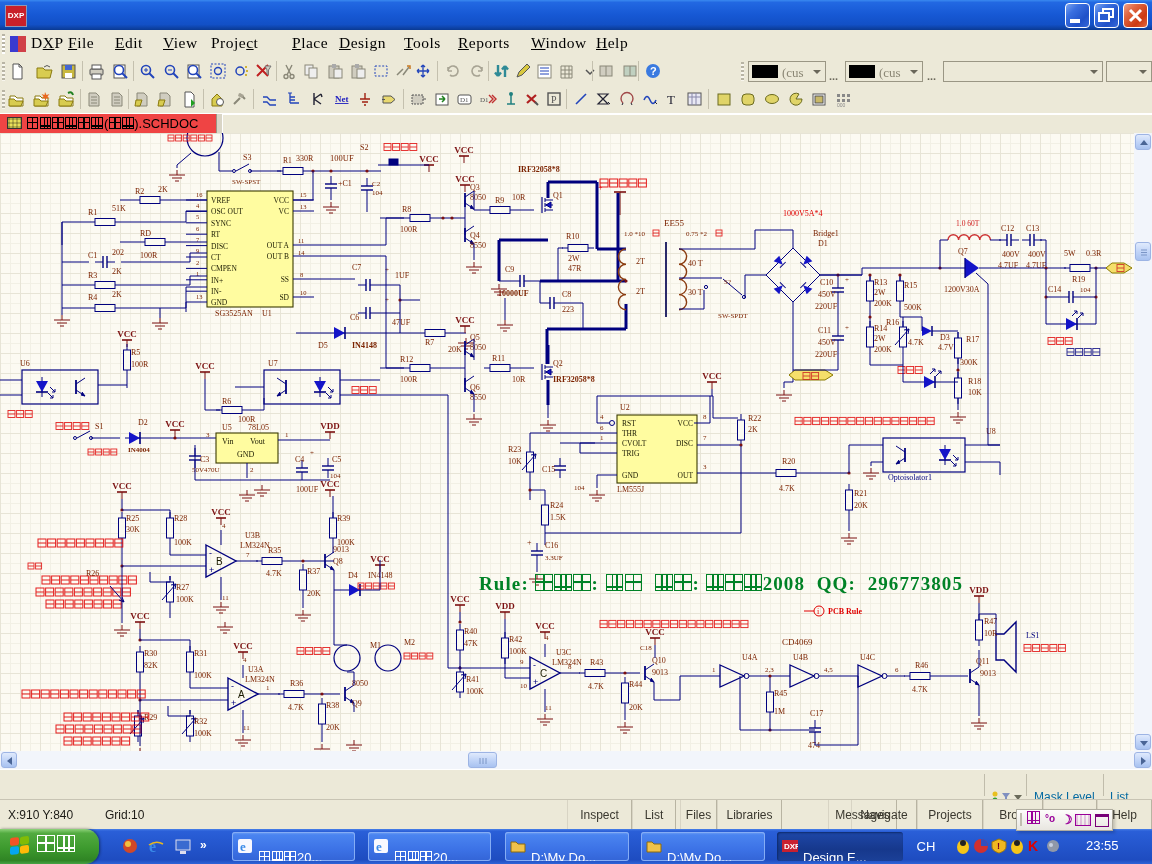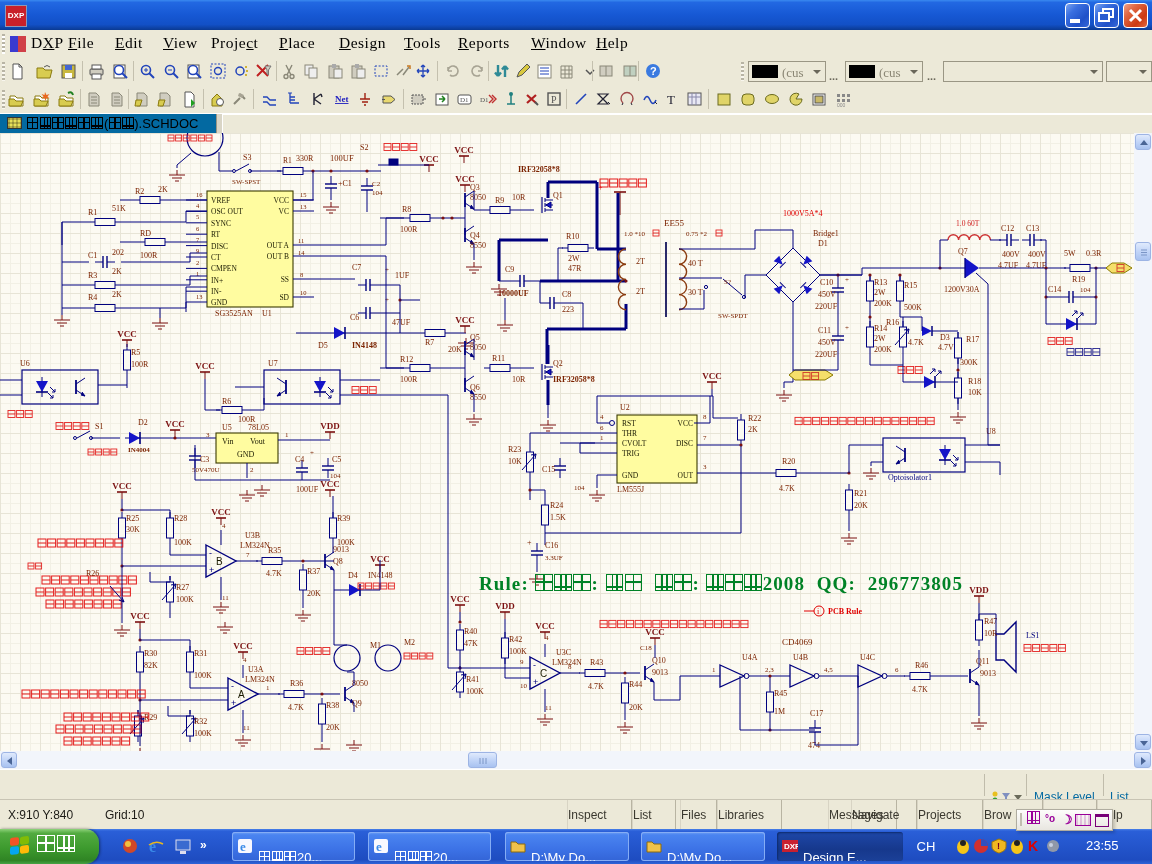--- a/index.html
+++ b/index.html
@@ -38,21 +38,21 @@
 .ic{position:absolute;top:5px;width:17px;height:17px}
 .ic svg{position:absolute;left:0;top:0}
 
 .combo{position:absolute;top:3px;height:21px;background:#ece9d8;border:1px solid #9a9684;box-sizing:border-box}
 .combo .sw{position:absolute;left:3px;top:3px;width:26px;height:13px;background:#000}
 .combo .cust{position:absolute;left:33px;top:3px;color:#8a8674;font:13px "Liberation Serif",serif}
 .combo .da{position:absolute;right:4px;top:8px;width:0;height:0;border:4px solid transparent;border-top-color:#6a675a}
 .dots3{position:absolute;top:12px;color:#6a675a;font:bold 11px "Liberation Sans"}
 
 #tabrow{left:0;top:113px;width:1152px;height:20px;background:#d9d5c6;border-top:1px solid #fff}
-#tab1{position:absolute;left:0;top:0;width:216px;height:20px;background:#0369a1;
+#tab1{position:absolute;left:0;top:0;width:216px;height:20px;background:#ef4444;
  border-right:1px solid #9a9684;font:13px "Liberation Sans";color:#000;white-space:nowrap}
 #tab1 .ticon{position:absolute;left:7px;top:3px;width:15px;height:12px;background:#e8e05a;border:1px solid #333;
  box-sizing:border-box;background-image:repeating-linear-gradient(90deg,#0003 0 2px,#0000 2px 4px),repeating-linear-gradient(0deg,#0003 0 2px,#0000 2px 4px)}
 #tab1 .tt{position:absolute;left:26px;top:2px}
 #tabrest{position:absolute;left:222px;top:0;right:0;height:20px;background:#ece9d8;border-top:1px solid #fff;border-left:1px solid #fff}
 
 #canvas{left:0;top:133px;width:1134px;height:618px;background:#fcfaf2;
  background-image:linear-gradient(#e7e4d6 1px,transparent 1px),linear-gradient(90deg,#e7e4d6 1px,transparent 1px),
   linear-gradient(#f2f0e5 1px,transparent 1px),linear-gradient(90deg,#f2f0e5 1px,transparent 1px);
  background-size:20px 20px,20px 20px,10px 10px,10px 10px;overflow:hidden}
@@ -66,21 +66,21 @@
 #vsb{left:1134px;top:133px;width:18px;height:618px}
 #hsb{left:0;top:751px;width:1152px;height:18px}
 
 #pstrip{left:0;top:769px;width:1152px;height:30px;background:#ece9d8;border-top:1px solid #fff}
 #pstrip .lbl{position:absolute;top:20px;color:#0369a1;font:12px "Liberation Sans"}
 #pstrip .vsep{position:absolute;top:4px;width:1px;height:22px;background:#c0bcab}
 
 #status{left:0;top:799px;width:1152px;height:30px;background:#ece9d8;border-top:1px solid #c8c4b4}
 #status .st{position:absolute;top:8px;color:#1c1b16;font:12px "Liberation Sans"}
 .pbtn{position:absolute;top:0;height:29px;border-left:1px solid #d8d4c4;border-right:1px solid #b8b4a2;
- color:#3a382f;font:12px "Liberation Sans";box-sizing:border-box;padding-top:8px}
+ color:#3a382f;font:12px "Liberation Sans";text-align:center;box-sizing:border-box;padding-top:8px}
 
 #taskbar{left:0;top:829px;width:1152px;height:35px;
  background:linear-gradient(180deg,#4a81e8 0,#2a5fd8 6%,#2456cd 45%,#1e4cc0 88%,#2e64d8 100%)}
 #start{position:absolute;left:0;top:0;width:99px;height:35px;border-radius:0 14px 14px 0;
  background:linear-gradient(180deg,#8fd37c 0,#52ab40 12%,#3d9a2e 55%,#2f8424 90%,#46a345 100%);
  box-shadow:1px 0 3px #0007}
 #start .wl{position:absolute;left:9px;top:7px;width:21px;height:21px}
 #start .stxt{position:absolute;left:36px;top:4px;color:#fff;font:bold italic 20px "Liberation Serif",serif;
  text-shadow:1px 1px 2px #0b4d0b}
 .qlico{position:absolute;top:9px;width:17px;height:17px}
@@ -113,21 +113,21 @@
 </div>
 
 <div class="abs" id="menubar">
  <div class="grip"></div>
     <div id="dxpmenuico"></div>
  <div class="mi" style="left:31px">D<u>X</u>P</div>
  <div class="mi" style="left:68px"><u>F</u>ile</div>
  <div class="mi" style="left:115px"><u>E</u>dit</div>
  <div class="mi" style="left:163px"><u>V</u>iew</div>
  <div class="mi" style="left:211px">Proje<u>c</u>t</div>
- <div class="mi" style="left:279px"><u>P</u>lace</div>
+ <div class="mi" style="left:292px"><u>P</u>lace</div>
  <div class="mi" style="left:339px"><u>D</u>esign</div>
  <div class="mi" style="left:404px"><u>T</u>ools</div>
  <div class="mi" style="left:458px"><u>R</u>eports</div>
  <div class="mi" style="left:531px"><u>W</u>indow</div>
  <div class="mi" style="left:596px"><u>H</u>elp</div>
 </div>
 
 <div class="abs" id="tb1">
     <div class="tgrip" style="left:2px"></div>
     <span class="ic" style="left:9px">

